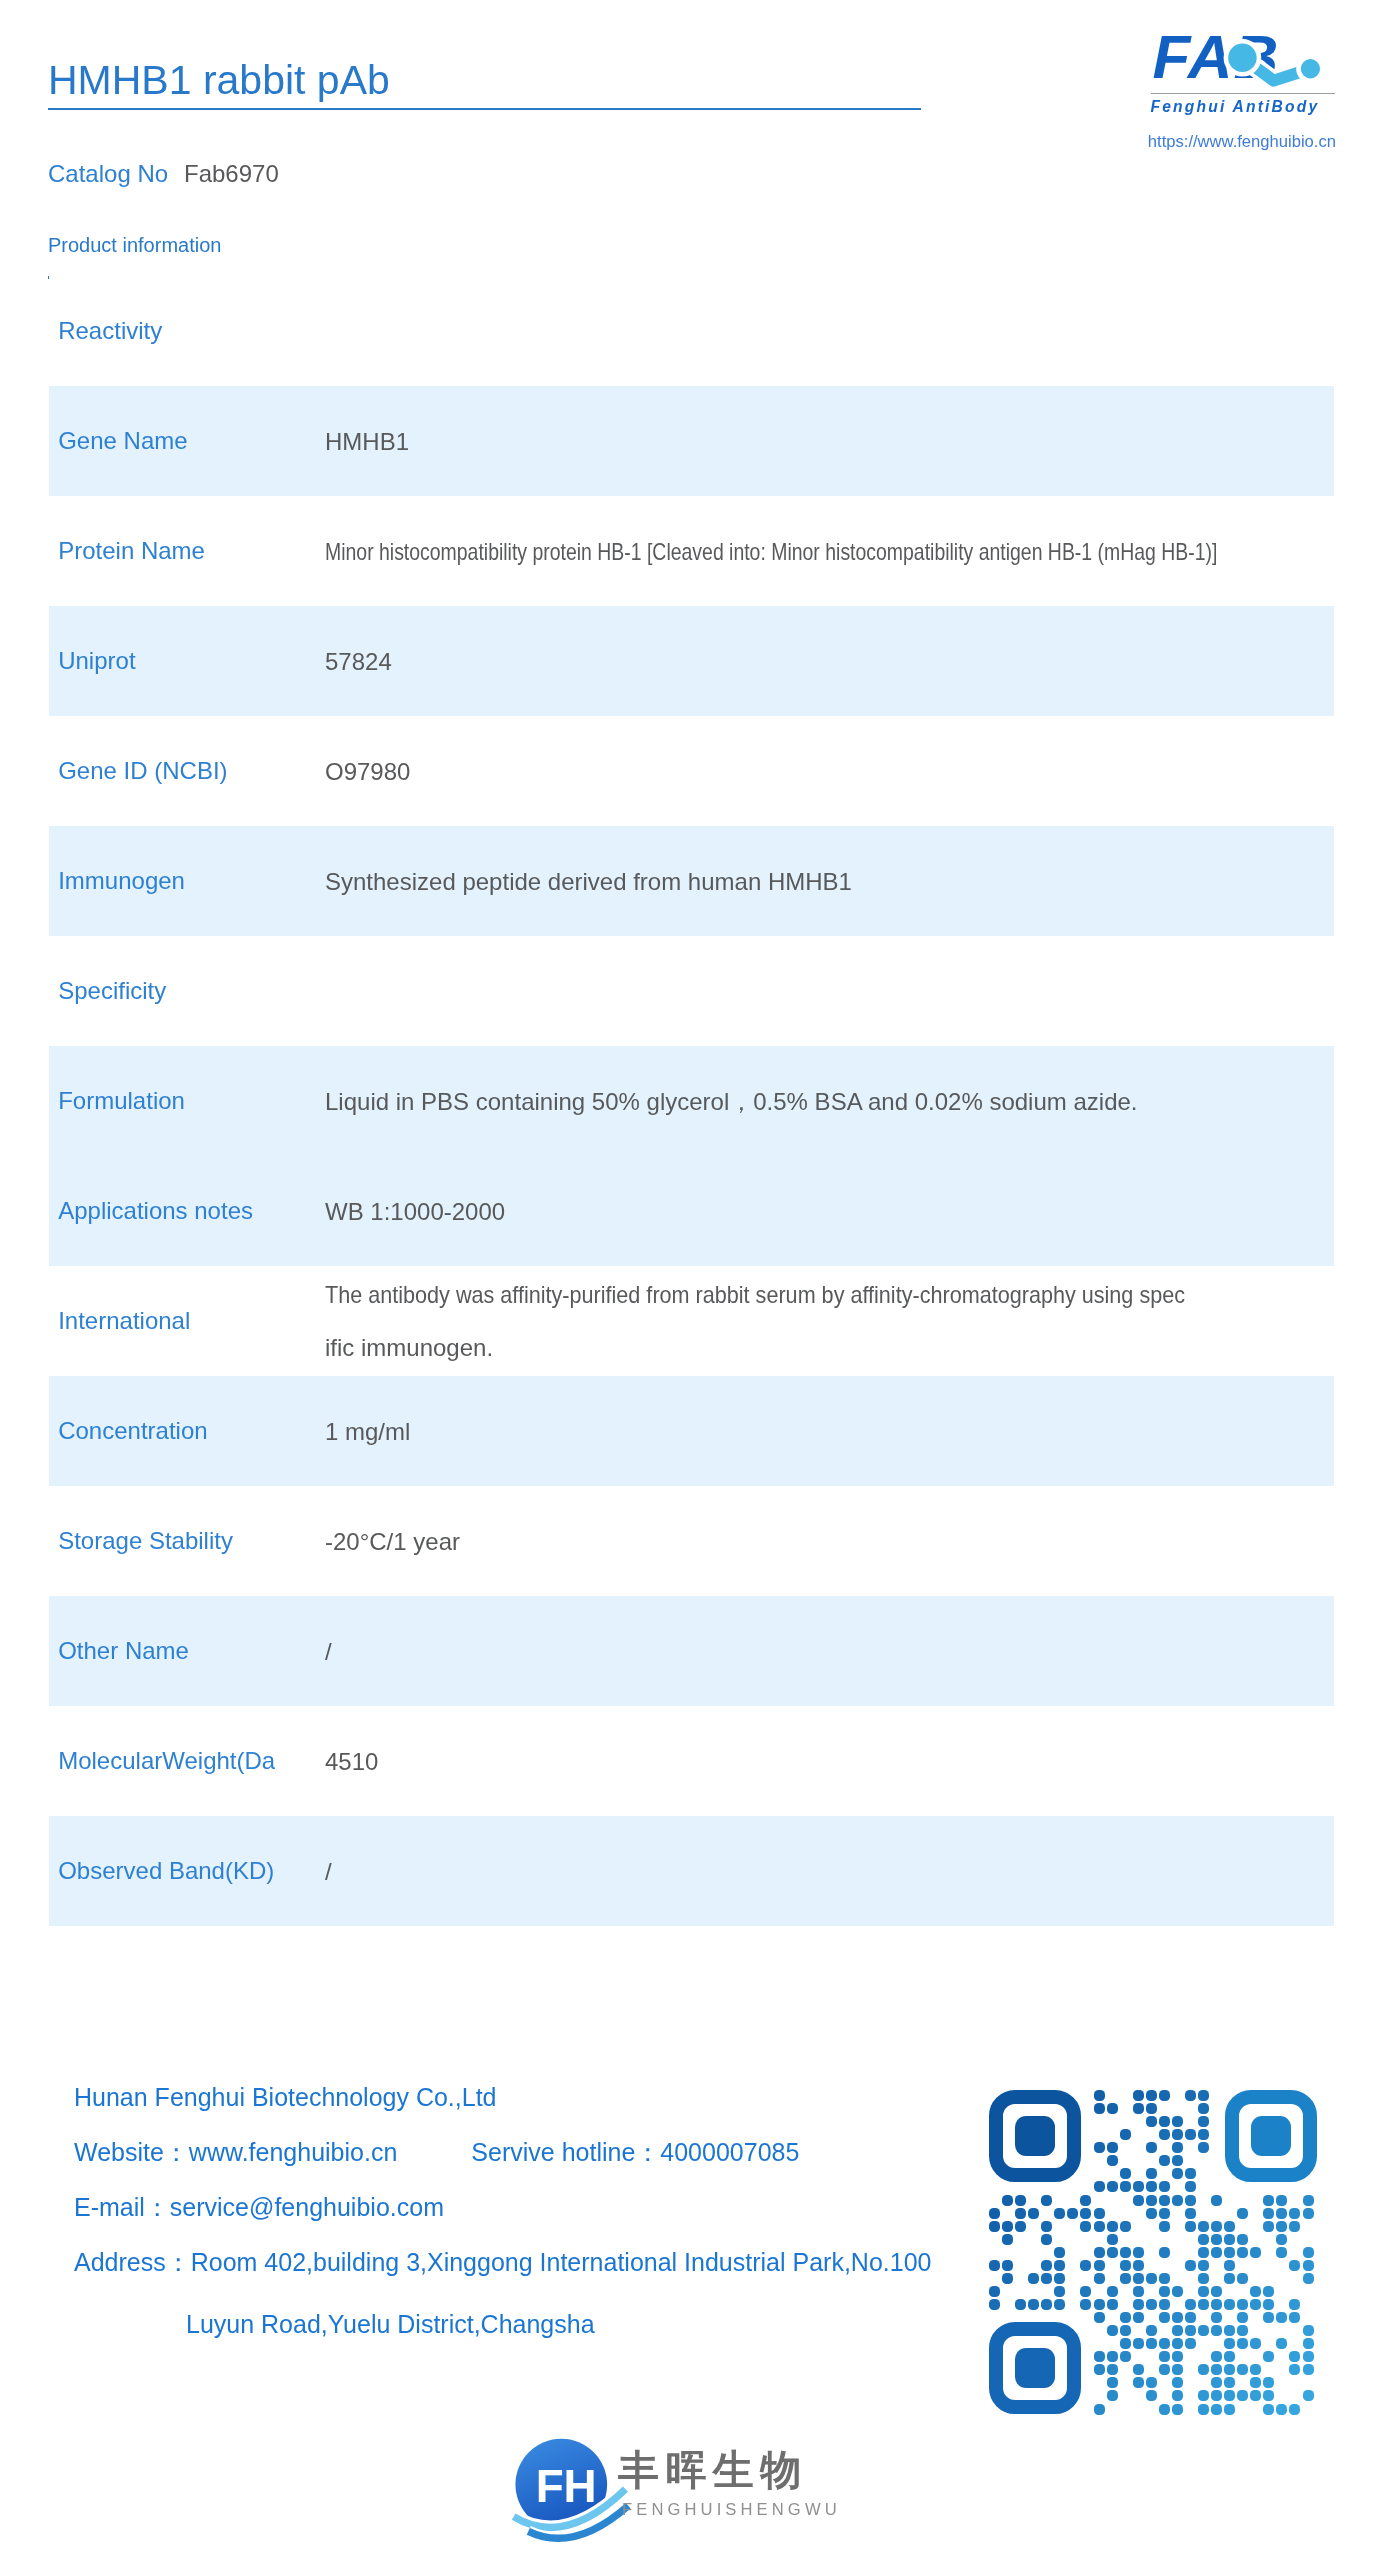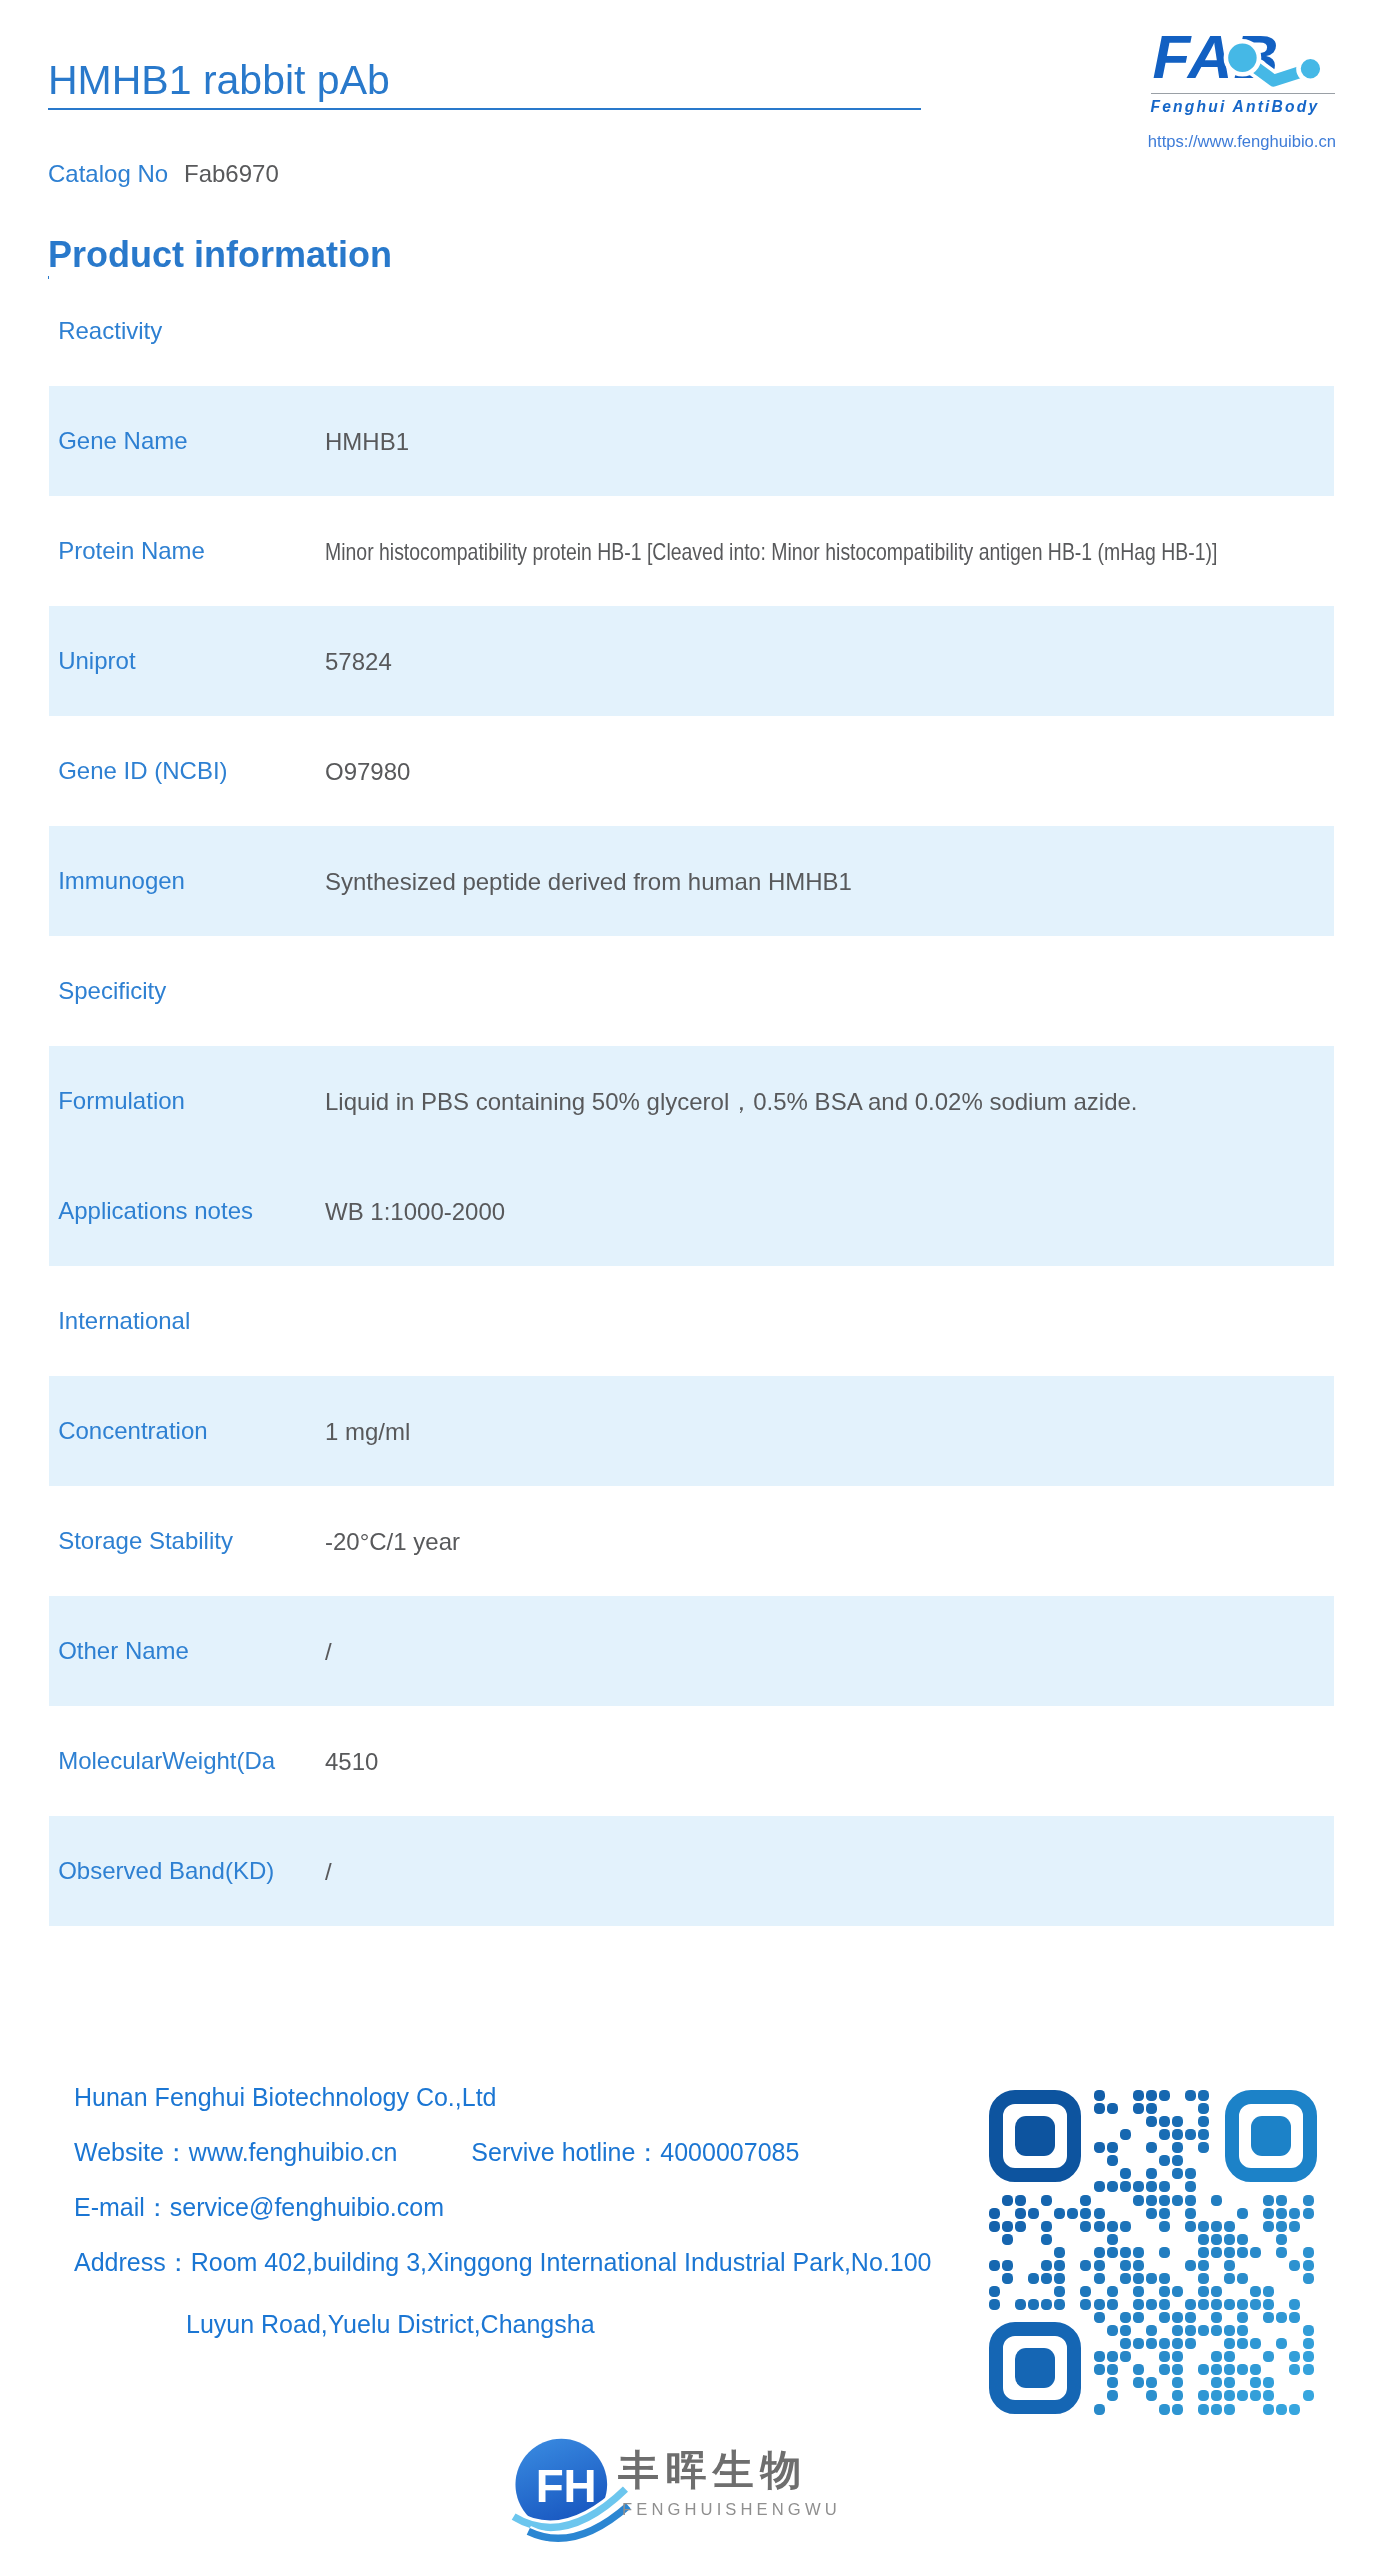--- a/index.html
+++ b/index.html
@@ -25,21 +25,21 @@
 
   
   .logo{position:absolute;left:1145px;top:28px;width:207px;height:129px;}
   .fab-word{position:absolute;left:7.4px;top:-7.4px;font-size:62px;font-weight:bold;font-style:italic;color:var(--logo-blue);letter-spacing:0.9px;}
   .molecule{position:absolute;left:57px;top:1.8px;pointer-events:none;}
   .logo-divider{position:absolute;left:5.5px;top:65px;width:184px;height:0.9px;background:#9aa0a6;}
   .logo-subtitle{position:absolute;left:5.5px;top:70px;font-size:15.6px;font-weight:bold;font-style:italic;letter-spacing:2.2px;color:#1566C8;white-space:nowrap;}
   .logo-url{position:absolute;left:2.8px;top:92px;font-size:16.6px;color:#3E7CD8;text-decoration:none;white-space:nowrap;margin-top:12px;}
 
   
-  .section-heading{position:absolute;left:48px;top:234px;font-size:36px;font-weight:700;color:var(--accent-blue);}
+  .section-heading{position:absolute;left:48px;top:234px;font-size:20px;font-weight:400;color:var(--accent-blue);}
   .heading-underline{position:absolute;left:48px;top:276px;width:274px;height:2.8px;background:var(--accent-blue);}
 
   
   .info-table{position:absolute;left:49px;top:276px;width:1285px;}
   .info-row{display:flex;align-items:center;height:110px;background:#ffffff;}
   .info-row.alt{background:var(--row-highlight);}
   .cell-label{flex:0 0 276px;padding-left:9.2px;font-size:24px;color:var(--label-blue);white-space:nowrap;}
   .cell-value{flex:1;font-size:24px;color:var(--value-gray);line-height:53px;}
   .cell-value .vline{white-space:nowrap;}
   .condense-lg{transform:scaleX(0.90);transform-origin:left center;white-space:nowrap;}
@@ -123,20 +123,24 @@
       <div class="info-row alt">
         <div class="cell-label">Formulation</div>
         <div class="cell-value">Liquid in PBS containing 50% glycerol，0.5% BSA and 0.02% sodium azide.</div>
       </div>
       <div class="info-row alt">
         <div class="cell-label">Applications notes</div>
         <div class="cell-value">WB 1:1000-2000</div>
       </div>
       <div class="info-row">
         <div class="cell-label">International</div>
+        <div class="cell-value">
+          <div class="vline condense-lg">The antibody was affinity-purified from rabbit serum by affinity-chromatography using spec</div>
+          <div class="vline">ific immunogen.</div>
+        </div>
       </div>
       <div class="info-row alt">
         <div class="cell-label">Concentration</div>
         <div class="cell-value">1 mg/ml</div>
       </div>
       <div class="info-row">
         <div class="cell-label">Storage Stability</div>
         <div class="cell-value">-20°C/1 year</div>
       </div>
       <div class="info-row alt">

